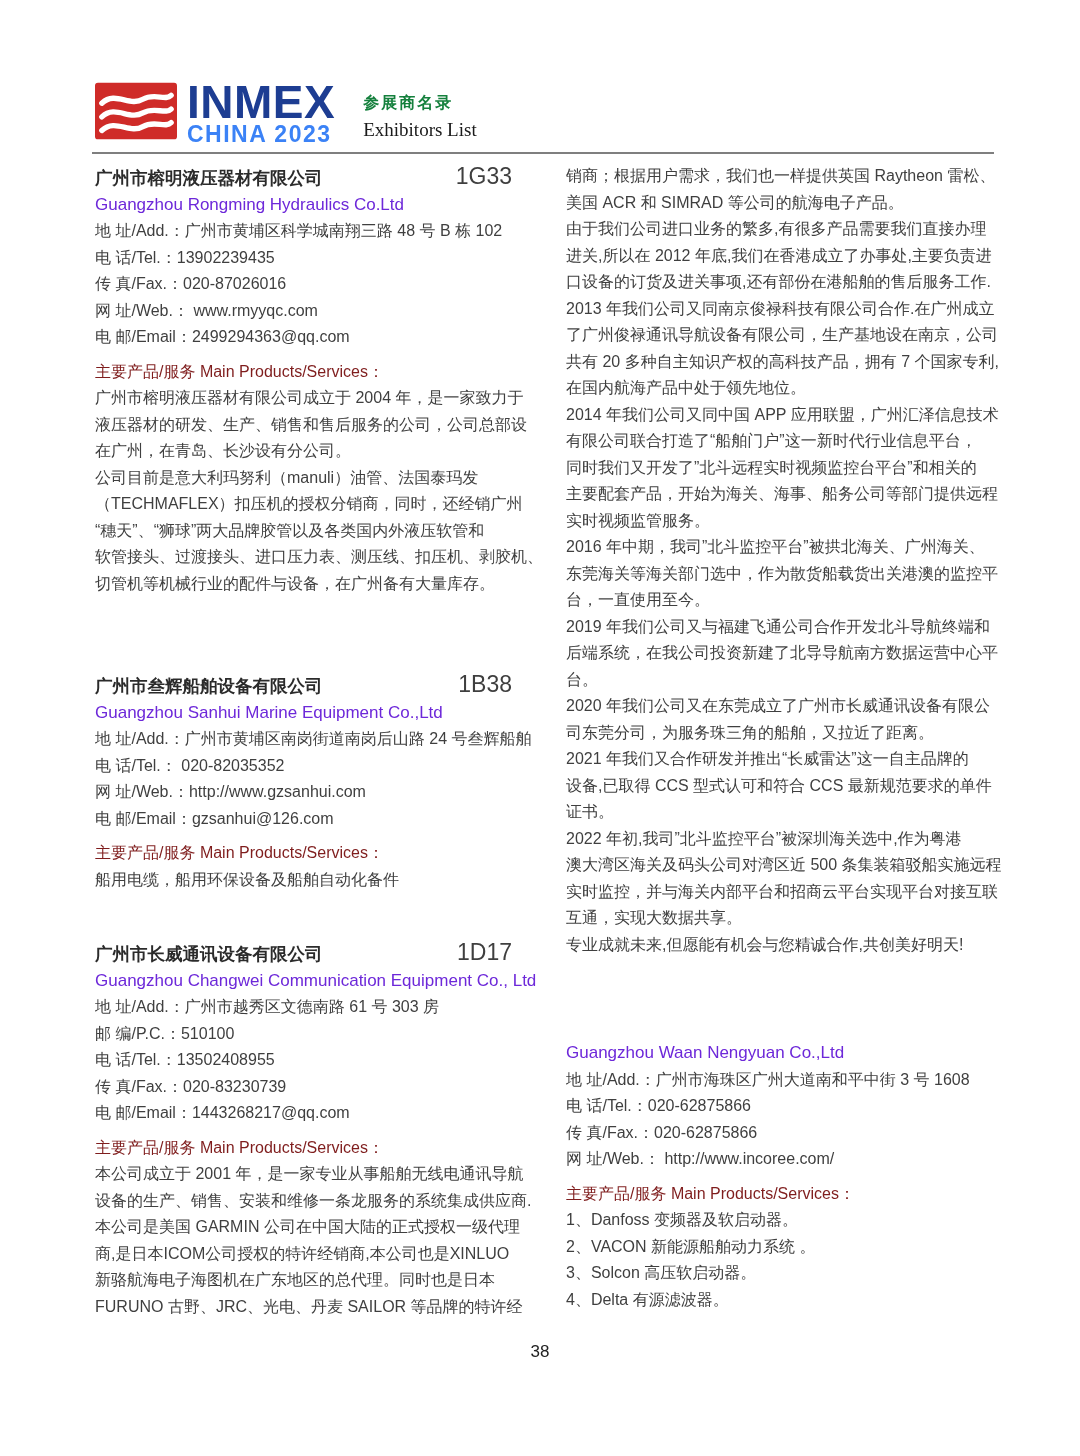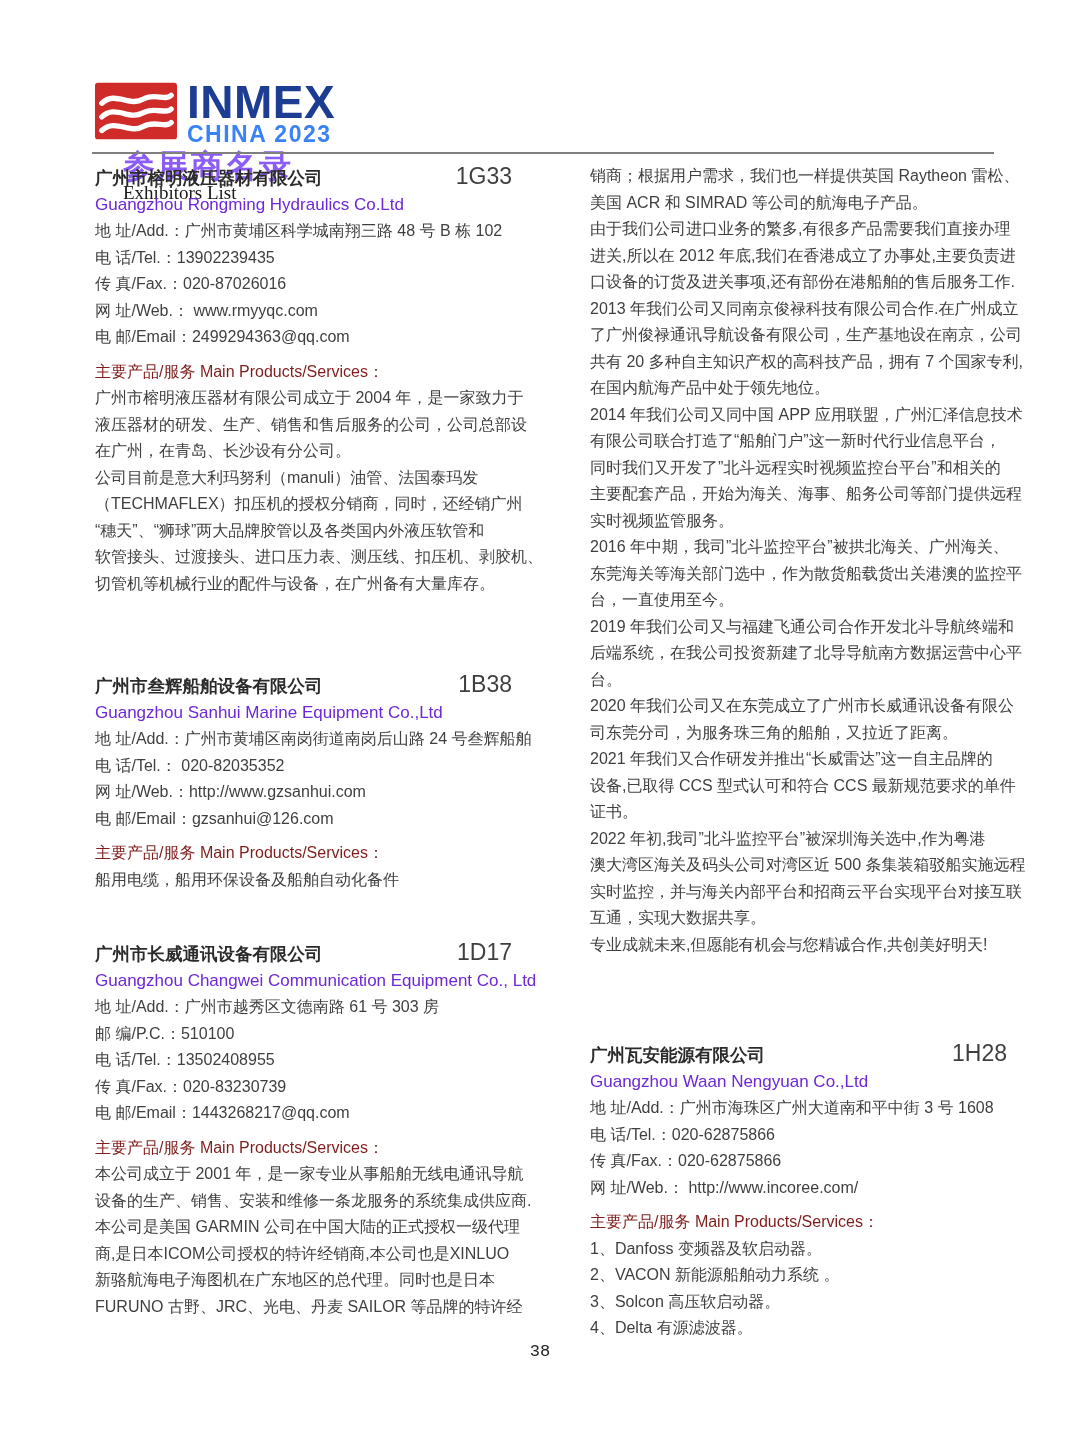--- a/index.html
+++ b/index.html
@@ -2,54 +2,54 @@
 <html><head>
 <meta charset="utf-8">
 <style>
   html,body { margin:0; padding:0; background:#ffffff; }
   .page {
     position:relative; width:1080px; height:1456px; background:#ffffff;
     font-family:"Liberation Sans", sans-serif; color:#3f3f3f; overflow:hidden;
   }
 
   
-  .header { position:absolute; left:95px; top:82px; display:flex; align-items:flex-start;flex-direction:column; }
+  .header { position:absolute; left:95px; top:82px; display:flex; align-items:flex-start; }
   .logo { display:flex; align-items:flex-start; }
   .logo-mark svg { width:82px; height:58px; display:block; }
   .logo-text { margin-left:10px; }
   .brand { font-size:46px; font-weight:bold; color:#1d3d92; line-height:40px; letter-spacing:0.5px; }
   .sub-brand { font-size:23px; font-weight:bold; color:#3b82f6; letter-spacing:1.5px; margin-top:1px; line-height:22px; }
   .catalog { margin-left:28px; padding-top:8px; }
-  .catalog-cn { font-size:32px; font-weight:bold; color:#8b5cf6; letter-spacing:2px; line-height:26px; }
+  .catalog-cn { font-size:16px; font-weight:bold; color:#15803d; letter-spacing:2px; line-height:26px; }
   .catalog-en { font-size:19px; font-family:"Liberation Serif", serif; color:#1a1a1a; margin-top:3px; }
 
   .rule { position:absolute; left:92px; right:86px; top:152px; border-top:2px solid #7f7f7f; height:0; }
 
   
-  .columns { position:absolute; left:95px; top:163px; width:902px; display:flex; gap:64px; }
+  .columns { position:absolute; left:95px; top:163px; width:902px; display:flex; gap:40px; }
   .col { width:431px; font-size:16px; line-height:26.5px; }
 
   .title-row { display:flex; justify-content:space-between; align-items:baseline; }
   .name-cn { font-weight:bold; font-size:17.5px; color:#2b2b2b; white-space:nowrap; }
   .booth { font-size:23px; color:#3f3f3f; padding-right:14px; }
   .name-en { font-size:17px; color:#6d28d9; white-space:nowrap; }
   .field { white-space:nowrap; }
   .field-label { color:#3f3f3f; }
   .field-value { color:#3f3f3f; }
   .products-label { font-weight:normal; color:#7f1d1d;margin-top:8px; }
   .desc { white-space:pre-line; width:454px; }
   .cont { white-space:pre-line; width:454px; }
 
   .gap-a { margin-bottom:74px; }
   .gap-b { margin-bottom:46px; }
   .gap-c { margin-bottom:82px; }
 
   .footer-page {
     position:absolute; left:0; right:0; top:1342px; text-align:center;
-    font-family:Liberation Mono, monospace; font-size:17px; color:#222222;
+    font-family:Liberation Sans, sans-serif; font-size:17px; color:#222222;
   }
 </style>
 </head>
 <body>
 
 <div class="page">
 
   <div class="header">
     <div class="logo">
       <div class="logo-mark">
@@ -162,24 +162,20 @@
 2021 年我们又合作研发并推出“长威雷达”这一自主品牌的
 设备,已取得 CCS 型式认可和符合 CCS 最新规范要求的单件
 证书。
 2022 年初,我司”北斗监控平台”被深圳海关选中,作为粤港
 澳大湾区海关及码头公司对湾区近 500 条集装箱驳船实施远程
 实时监控，并与海关内部平台和招商云平台实现平台对接互联
 互通，实现大数据共享。
 专业成就未来,但愿能有机会与您精诚合作,共创美好明天!</div>
 
       <div class="company">
-        <div class="title-row">
-          <span class="name-cn">广州瓦安能源有限公司</span>
-          <span class="booth">1H28</span>
-        </div>
         <div class="name-en">Guangzhou Waan Nengyuan Co.,Ltd</div>
         <div class="field"><span class="field-label">地 址/Add.：</span><span class="field-value">广州市海珠区广州大道南和平中街 3 号 1608</span></div>
         <div class="field"><span class="field-label">电 话/Tel.：</span><span class="field-value">020-62875866</span></div>
         <div class="field"><span class="field-label">传 真/Fax.：</span><span class="field-value">020-62875866</span></div>
         <div class="field"><span class="field-label">网 址/Web.：</span><span class="field-value"> http://www.incoree.com/</span></div>
         <div class="products-label">主要产品/服务 Main Products/Services：</div>
         <div class="desc">1、Danfoss 变频器及软启动器。
 2、VACON 新能源船舶动力系统 。
 3、Solcon 高压软启动器。
 4、Delta 有源滤波器。</div>

